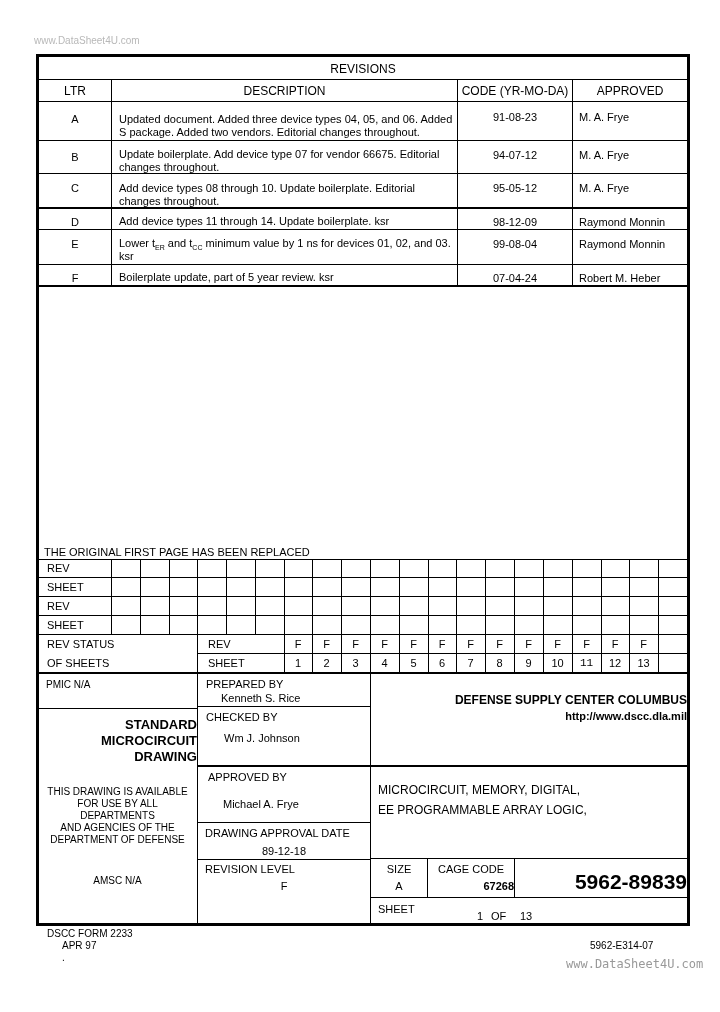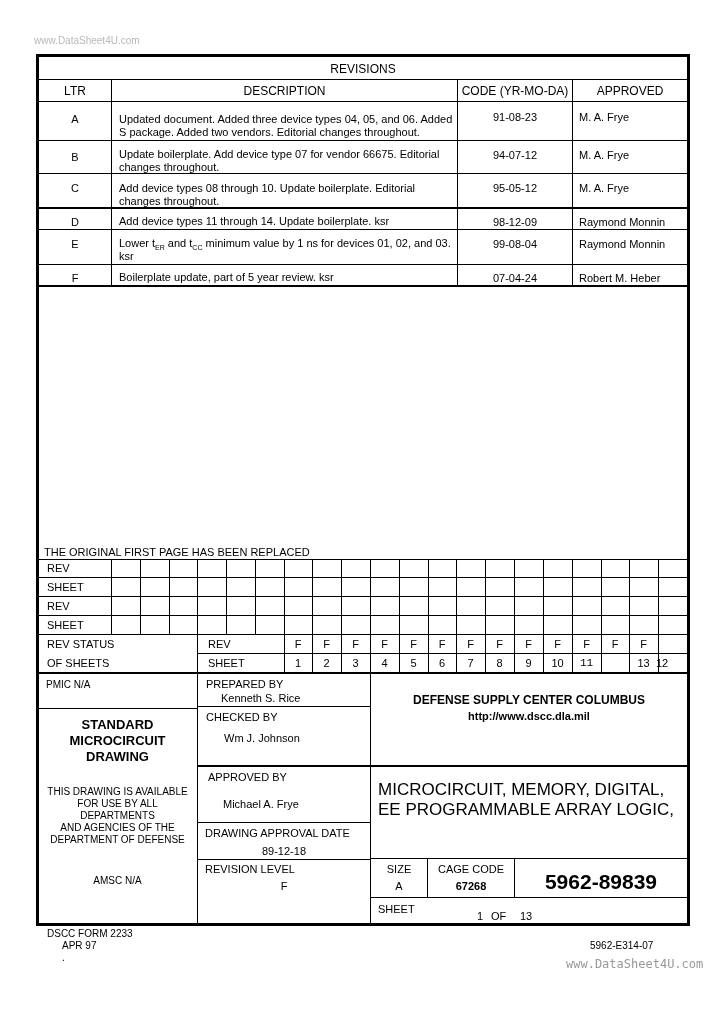--- a/index.html
+++ b/index.html
@@ -5,21 +5,21 @@
   html, body { margin: 0; padding: 0; background: #ffffff; }
   body { width: 720px; height: 1012px; position: relative; overflow: hidden;
          font-family: "Liberation Sans", sans-serif; color: #000; }
   .t { position: absolute; white-space: nowrap; font-size: 11px; line-height: 12px; }
   .hl { position: absolute; height: 1px; background: #000; }
   .vl { position: absolute; width: 1px; background: #000; }
   .hb { position: absolute; height: 3px; background: #000; }
   .vb { position: absolute; width: 3px; background: #000; }
   .c { text-align: center; }
   .wm { color: #b8b8b8; font-size: 10px; }
-  .b { font-weight: bold; }
+  .b { font-weight: bold; text-align: right; }
   sub { font-size: 7px; }
 </style>
 </head>
 <body>
 
 <div class="t wm" style="left:34px;top:35px;">www.DataSheet4U.com</div>
 
 <div class="hb" style="left:36px;top:54px;width:654px;"></div>
 <div class="vb" style="left:36px;top:54px;height:872px;"></div>
 <div class="vb" style="left:687px;top:54px;height:872px;"></div>
@@ -154,21 +154,21 @@
     <div class="t c" style="left:312px;top:657px;width:29px;">2</div>
     <div class="t c" style="left:341px;top:657px;width:29px;">3</div>
     <div class="t c" style="left:370px;top:657px;width:29px;">4</div>
     <div class="t c" style="left:399px;top:657px;width:29px;">5</div>
     <div class="t c" style="left:428px;top:657px;width:28px;">6</div>
     <div class="t c" style="left:456px;top:657px;width:29px;">7</div>
     <div class="t c" style="left:485px;top:657px;width:29px;">8</div>
     <div class="t c" style="left:514px;top:657px;width:29px;">9</div>
     <div class="t c" style="left:543px;top:657px;width:29px;">10</div>
     <div class="t c" style="left:572px;top:657px;width:29px;font-family:Liberation Mono, monospace;">11</div>
-    <div class="t c" style="left:601px;top:657px;width:28px;padding-left:47px;">12</div>
+    <div class="t c" style="left:601px;top:657px;width:28px;">12</div>
     <div class="t c" style="left:629px;top:657px;width:29px;">13</div>
   </div>
   <div class="hl" style="left:38px;top:672px;width:650px;height:2px;"></div>
 </div>
 
 <div>
 
   <div class="vl" style="left:197px;top:673px;height:250px;"></div>
   <div class="vl" style="left:370px;top:673px;height:250px;"></div>
 
@@ -201,21 +201,21 @@
   <div class="t c" style="left:198px;top:845px;width:172px;">89-12-18</div>
   <div class="hl" style="left:197px;top:859px;width:174px;"></div>
   <div class="t" style="left:205px;top:863px;">REVISION LEVEL</div>
   <div class="t c" style="left:198px;top:880px;width:172px;">F</div>
 
   <div class="t c b" style="left:371px;top:692px;width:316px;font-size:12px;line-height:17px;">
     <div>DEFENSE SUPPLY CENTER COLUMBUS</div>
     <div style="font-size:11px;line-height:14px;">http://www.dscc.dla.mil</div>
   </div>
 
-  <div class="t" style="left:378px;top:780px;font-size:17px;line-height:20px;">
+  <div class="t" style="left:378px;top:780px;font-size:12px;line-height:20px;">
     <div>MICROCIRCUIT, MEMORY, DIGITAL,</div>
     <div>EE PROGRAMMABLE ARRAY LOGIC,</div>
   </div>
 
   <div class="hl" style="left:370px;top:858px;width:318px;"></div>
 
   <div class="vl" style="left:427px;top:858px;height:39px;"></div>
   <div class="vl" style="left:514px;top:858px;height:39px;"></div>
   <div class="t c" style="left:371px;top:863px;width:56px;">SIZE</div>
   <div class="t c" style="left:371px;top:880px;width:56px;">A</div>

